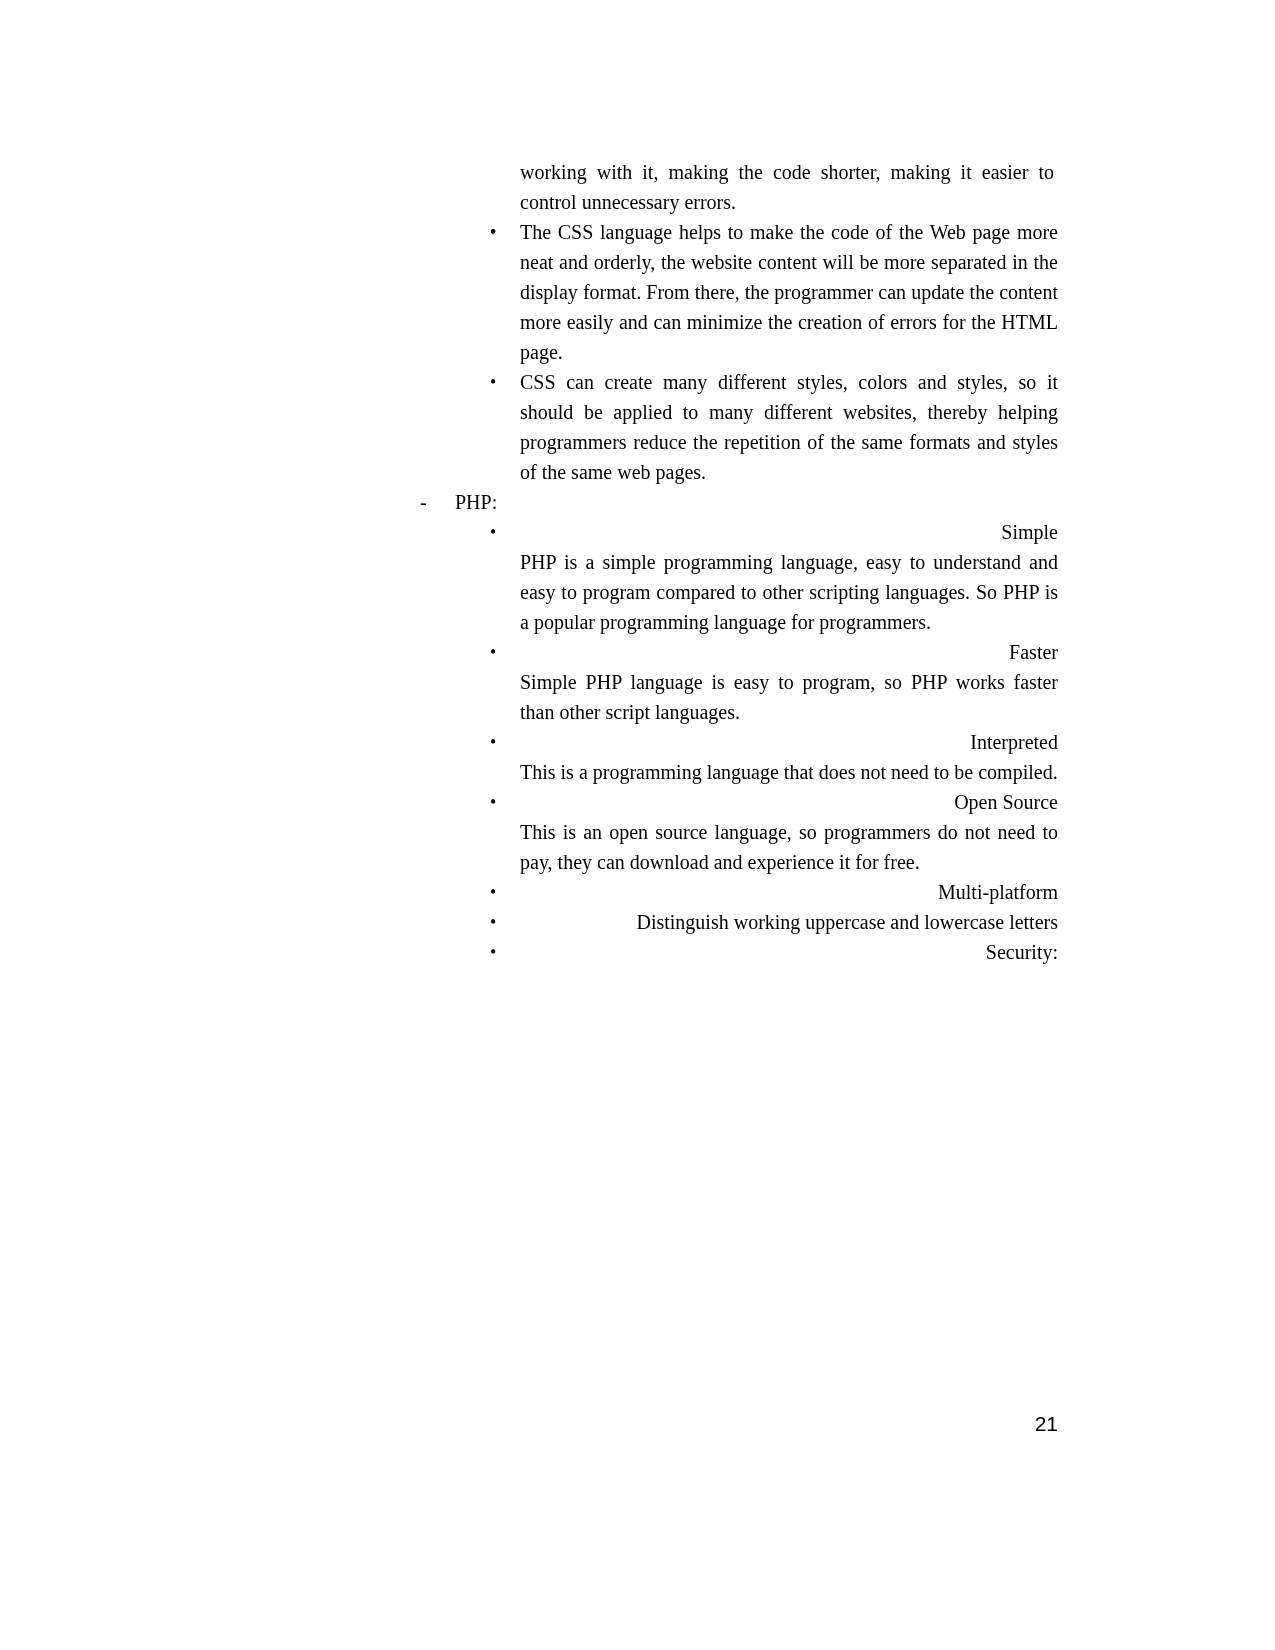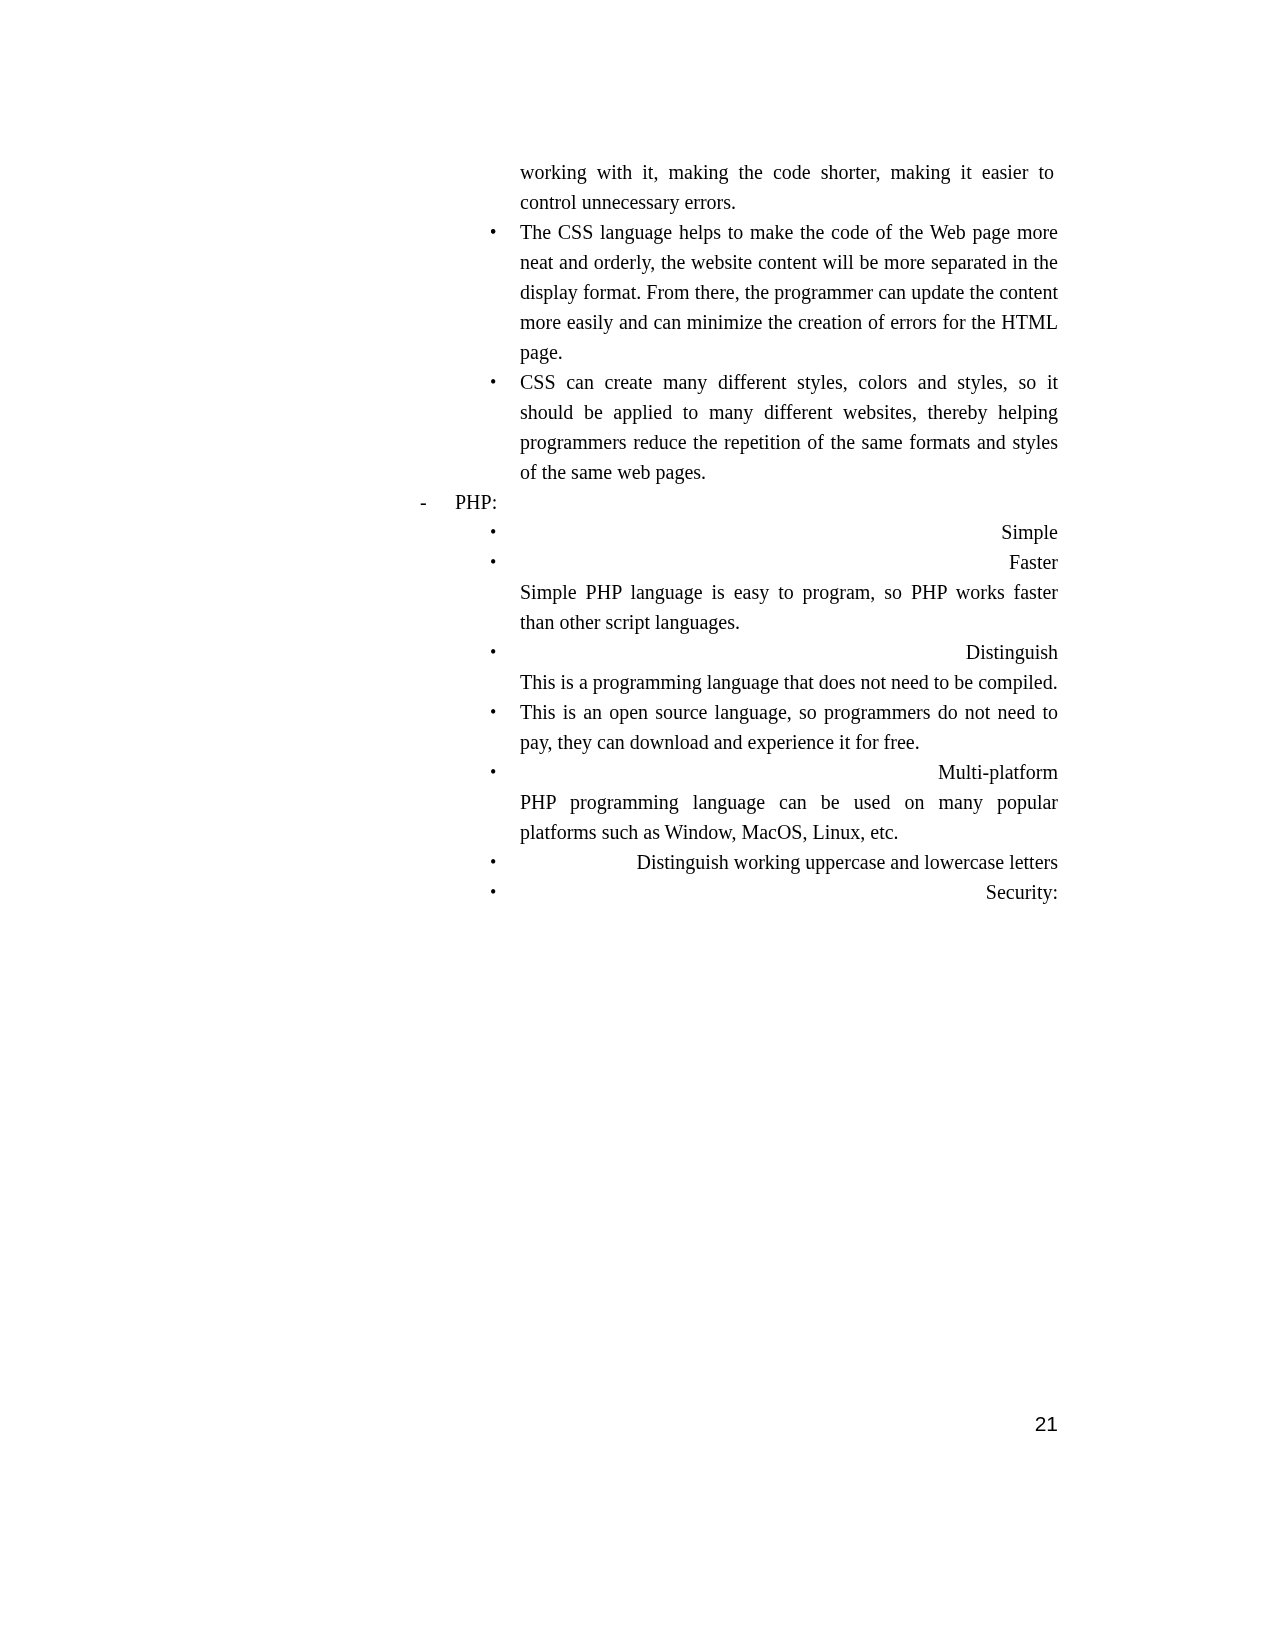--- a/index.html
+++ b/index.html
@@ -107,39 +107,40 @@
 
     <div class="dash-item">
       <span class="dash-marker">-</span>
       <span>PHP:</span>
     </div>
 
     <ul class="bullets">
       <li class="bullet-item">
         <span class="bullet-marker">•</span>
         <span class="php-title">Simple</span>
+        <span class="php-body">PHP is a simple programming language, easy to understand and easy to program compared to other scripting languages. So PHP is a popular programming language for programmers.</span>
       </li>
       <li class="bullet-item">
         <span class="bullet-marker">•</span>
         <span class="php-title">Faster</span>
         <span class="php-body">Simple PHP language is easy to program, so PHP works faster than other script languages.</span>
       </li>
       <li class="bullet-item">
         <span class="bullet-marker">•</span>
-        <span class="php-title">Distinguish</span>
+        <span class="php-title">Interpreted</span>
         <span class="php-body">This is a programming language that does not need to be compiled.</span>
       </li>
       <li class="bullet-item">
         <span class="bullet-marker">•</span>
+        <span class="php-title">Open Source</span>
         <span class="php-body">This is an open source language, so programmers do not need to pay, they can download and experience it for free.</span>
       </li>
       <li class="bullet-item">
         <span class="bullet-marker">•</span>
         <span class="php-title">Multi-platform</span>
-        <span class="php-body">PHP programming language can be used on many popular platforms such as Window, MacOS, Linux, etc.</span>
       </li>
       <li class="bullet-item">
         <span class="bullet-marker">•</span>
         <span class="php-title">Distinguish working uppercase and lowercase letters</span>
       </li>
       <li class="bullet-item">
         <span class="bullet-marker">•</span>
         <span class="php-title">Security:</span>
       </li>
     </ul>

